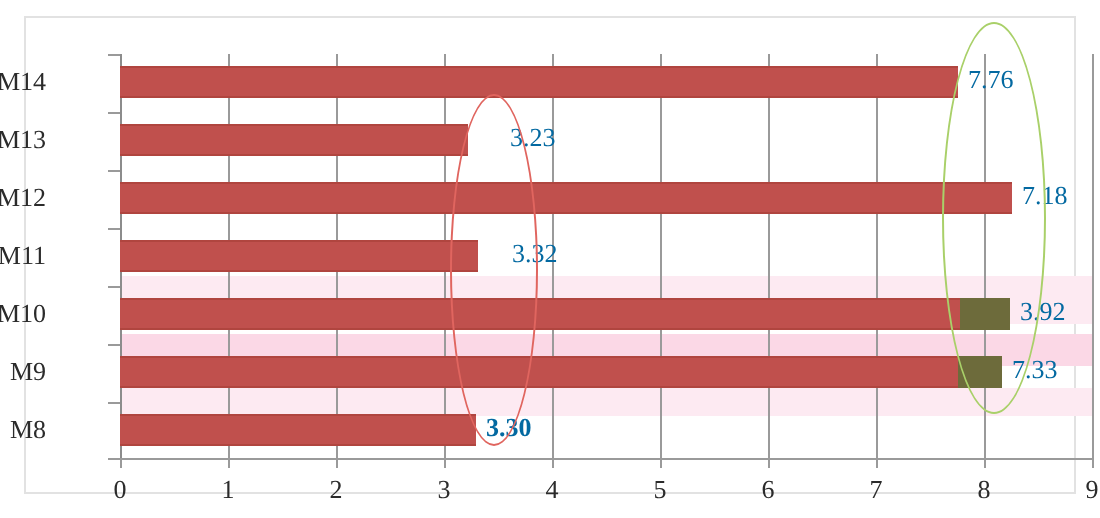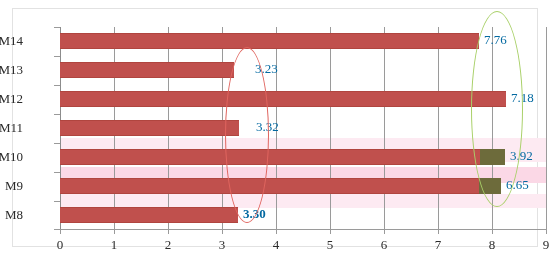--- a/index.html
+++ b/index.html
@@ -168,21 +168,21 @@
     <div class="cat-label" style="top:111px;">M11</div>
     <div class="cat-label" style="top:140px;">M10</div>
     <div class="cat-label" style="top:169px;">M9</div>
     <div class="cat-label" style="top:198px;">M8</div>
 
     <div class="bar-label" style="left:471px;top:23px;">7.76</div>
     <div class="bar-label" style="left:242px;top:52px;">3.23</div>
     <div class="bar-label" style="left:498px;top:81px;">7.18</div>
     <div class="bar-label" style="left:231px;top:110px;margin-left:12px;">3.32</div>
     <div class="bar-label" style="left:497px;top:139px;">3.92</div>
-    <div class="bar-label" style="left:493px;top:168px;">6.65</div>
+    <div class="bar-label" style="left:493px;top:168px;">7.33</div>
     <div class="bar-label" style="left:230px;top:197px;font-weight:bold;">3.30</div>
 
     <div class="axis-baseline"></div>
     <div class="tick-mark" style="left:47px;"></div>
     <div class="tick-mark" style="left:101px;"></div>
     <div class="tick-mark" style="left:155px;"></div>
     <div class="tick-mark" style="left:209px;"></div>
     <div class="tick-mark" style="left:263px;"></div>
     <div class="tick-mark" style="left:317px;"></div>
     <div class="tick-mark" style="left:371px;"></div>

